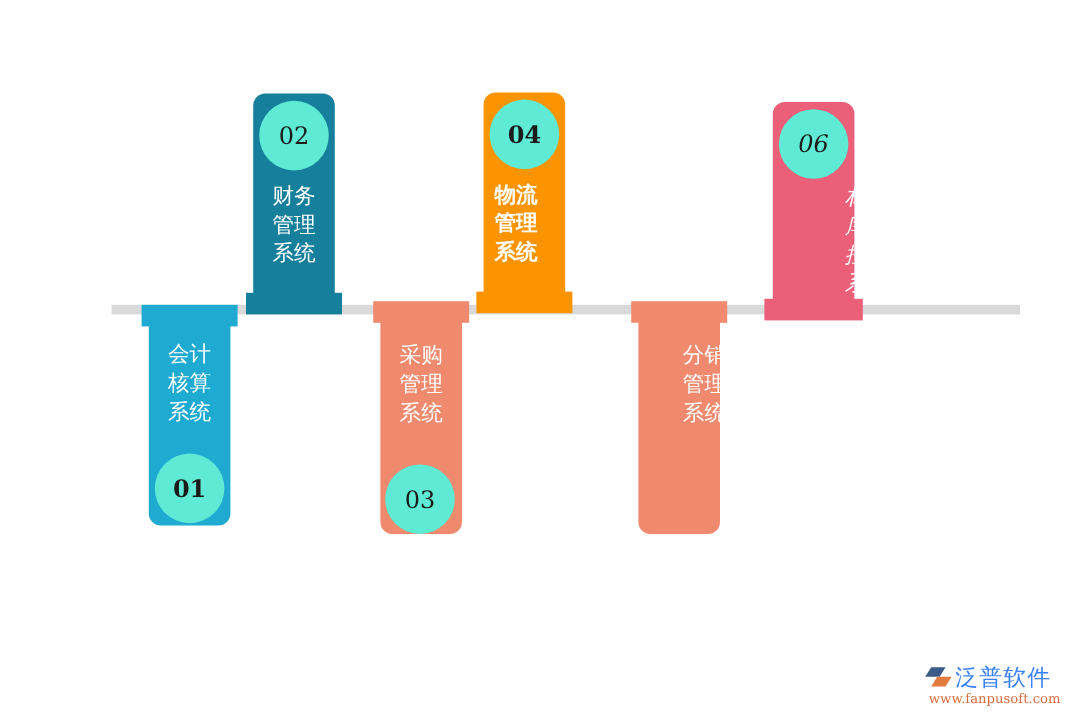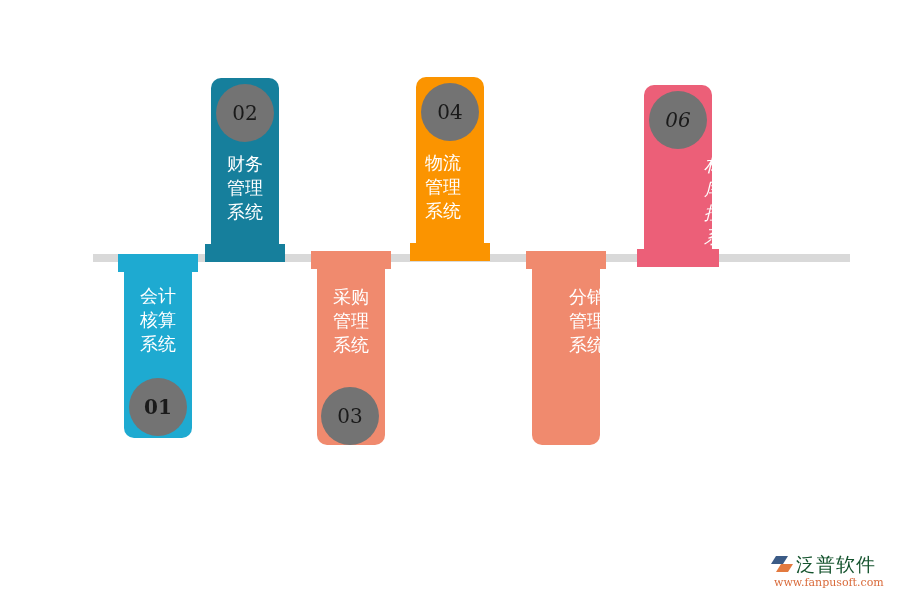--- a/index.html
+++ b/index.html
@@ -1,32 +1,32 @@
 <!DOCTYPE html>
 <html><head>
 <meta charset="utf-8">
 <style>
   html, body { margin:0; padding:0; }
   body { width:900px; height:600px; background:#ffffff; position:relative; overflow:hidden; font-family:"DejaVu Sans", sans-serif; }
   .line { position:absolute; left:93px; top:254px; width:757px; height:8px; background:#d9d9d9; }
   .card { position:absolute; }
   .card .cap { position:absolute; height:18px; }
   .card .body { position:absolute; }
-  .card .circle { position:absolute; width:58px; height:58px; border-radius:50%; background:#737373; display:flex; align-items:center; justify-content:center; font-family:"DejaVu Serif", serif; font-size:20px; color:#1a1a1a;text-align:right; }
+  .card .circle { position:absolute; width:58px; height:58px; border-radius:50%; background:#5eead4; display:flex; align-items:center; justify-content:center; font-family:"DejaVu Serif", serif; font-size:20px; color:#1a1a1a;text-align:right; }
   .card .label { position:absolute; color:#ffffff; font-size:18px; line-height:24px; text-align:center; white-space:pre-line; }
 
   
   .down .cap { top:0; left:0; width:80px; }
   .down .body { top:14px; left:6px; width:68px; border-radius:0 0 10px 10px; }
   
   .up .cap { left:0; width:80px; }
   .up .body { top:0; left:6px; width:68px; border-radius:10px 10px 0 0; }
 
   .logo { position:absolute; left:768px; top:552px; width:125px; height:40px; }
-  .logo-main { position:absolute; left:28px; top:0; font-size:19px; color:#14532d; letter-spacing:1px; }
+  .logo-main { position:absolute; left:28px; top:0; font-size:19px; color:#3b82f6; letter-spacing:1px; }
   .logo-url { position:absolute; left:6px; top:24px; font-family:"DejaVu Serif", serif; font-size:11px; color:#d96a3a; }
   .logo-icon { position:absolute; left:2px; top:2px; width:24px; height:20px; }
 </style>
 </head>
 <body>
 
 <div class="line"></div>
 
 <div class="card down" style="left:118px; top:254px; width:80px; height:186px;">
   <div class="cap" style="background:#1eaad1;"></div>
@@ -48,21 +48,21 @@
 
 <div class="card down" style="left:311px; top:251px; width:80px; height:195px;">
   <div class="cap" style="background:#f08a6e;"></div>
   <div class="body" style="background:#f08a6e; height:180px;"></div>
   <div class="label" style="left:4px; top:34px; width:72px;">采购
 管理
 系统</div>
   <div class="circle" style="left:10px; top:136px;">03</div>
 </div>
 
-<div class="card up" style="left:410px; top:77px; width:80px; height:185px;">
+<div class="card up" style="left:397px; top:77px; width:80px; height:185px;font-weight:bold;">
   <div class="body" style="background:#fb9400; height:170px;"></div>
   <div class="cap" style="background:#fb9400; top:166px;"></div>
   <div class="circle" style="left:11px; top:6px;">04</div>
   <div class="label" style="left:6px; top:74px; width:54px;">物流
 管理
 系统</div>
 </div>
 
 <div class="card down" style="left:526px; top:251px; width:80px; height:195px;">
   <div class="cap" style="background:#f08a6e;"></div>

